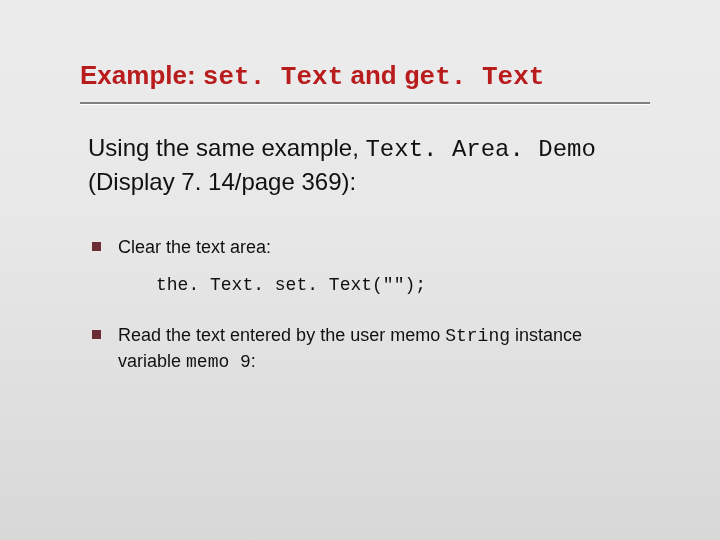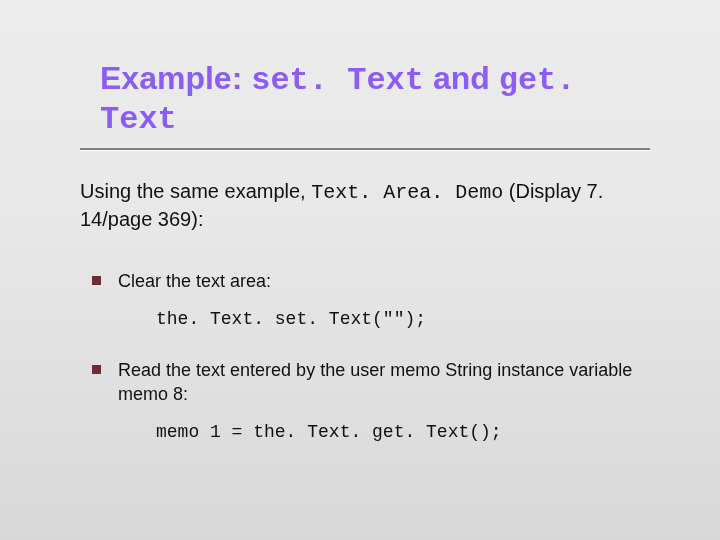--- a/index.html
+++ b/index.html
@@ -6,58 +6,58 @@
     body {
       width: 720px;
       height: 540px;
       background: linear-gradient(to bottom, #ececec 0%, #e8e8e8 40%, #d8d8d8 100%);
       font-family: Verdana, Geneva, sans-serif;
       padding: 60px 70px 40px 80px;
       position: relative;
       overflow: hidden;
     }
     .title {
-      font-size: 32px;
-      color: #8b5cf6;
+      font-size: 26px;
+      color: #b91c1c;
       margin-bottom: 10px;
-      margin-left: 20px;
     }
     .title .code { font-family: "Courier New", Courier, monospace; }
     .title-underline {
       height: 2px;
       background: #808080;
       box-shadow: 0 1px 0 #ffffff;
       margin-bottom: 28px;
     }
     .intro {
-      font-size: 20px;
+      font-size: 24px;
       color: #111;
       line-height: 1.35;
       margin-bottom: 28px;
+      margin-left: 8px;
     }
     .intro .code { font-family: "Courier New", Courier, monospace; }
     .bullets { list-style: none; padding-left: 12px; margin-top: 36px; }
     .bullets > li {
       position: relative;
       padding-left: 26px;
       font-size: 18px;
       color: #111;
       margin-bottom: 14px;
       line-height: 1.35;
     }
     .bullets > li::before {
       content: "";
       position: absolute;
       left: 0;
       top: 7px;
       width: 9px;
       height: 9px;
       background: #6b2c36;
     }
-    .bullets .code { font-family: Liberation Sans, sans-serif; }
+    .bullets .code { font-family: Liberation Mono, monospace; }
     .code-line {
       font-family: "Courier New", Courier, monospace;
       font-size: 18px;
       color: #111;
       padding-left: 38px;
       margin-top: 14px;
       margin-bottom: 26px;
     }
   </style>
 </head>
@@ -71,16 +71,15 @@
 <p class="intro">
   <span>Using the same example, </span><span class="code">Text. Area. Demo</span><span> (Display 7. 14/page 369):</span>
 </p>
 
 <ul class="bullets">
   <li>
     <span>Clear the text area:</span>
     <div class="code-line">the. Text. set. Text("");</div>
   </li>
   <li>
-    <span>Read the text entered by the user memo </span><span class="code">String</span><span> instance variable </span><span class="code">memo 8</span><span>:</span>
-    <div class="code-line">memo 1 = the. Text. get. Text();</div>
+    <span>Read the text entered by the user memo </span><span class="code">String</span><span> instance variable </span><span class="code">memo 9</span><span>:</span>
   </li>
 </ul>
 
 </body></html>

